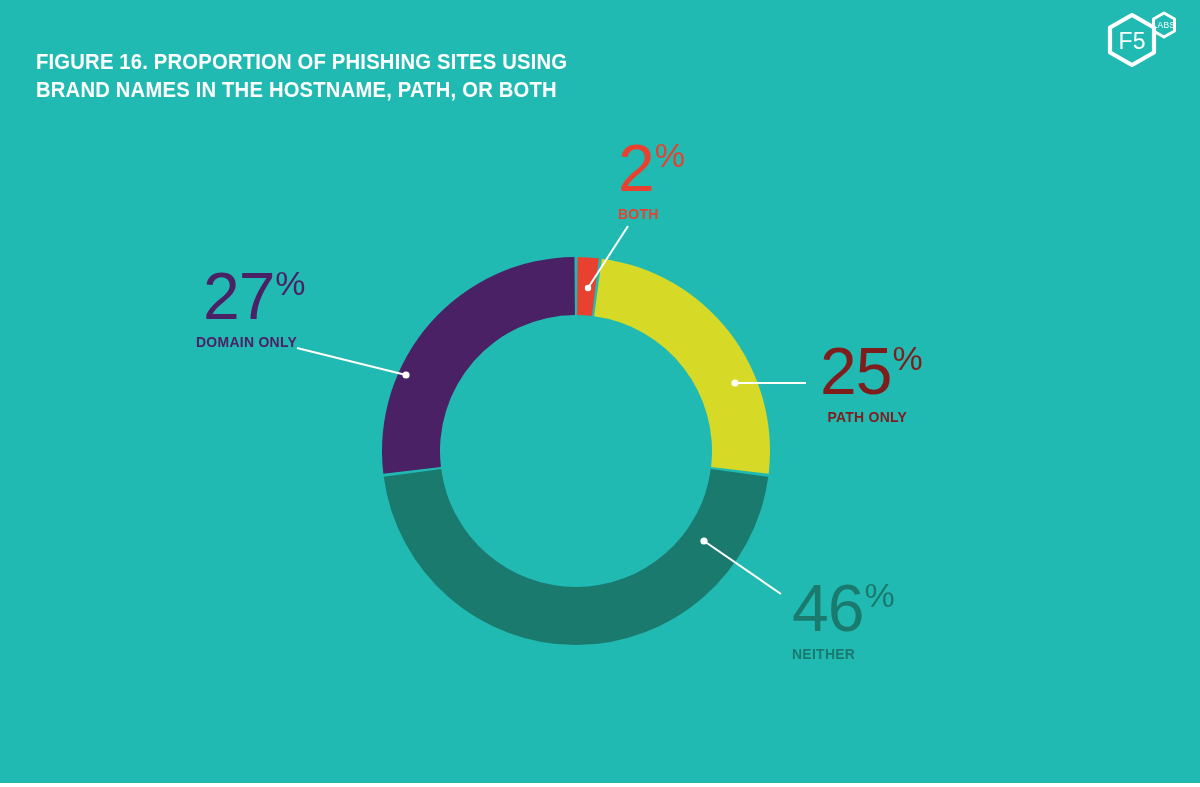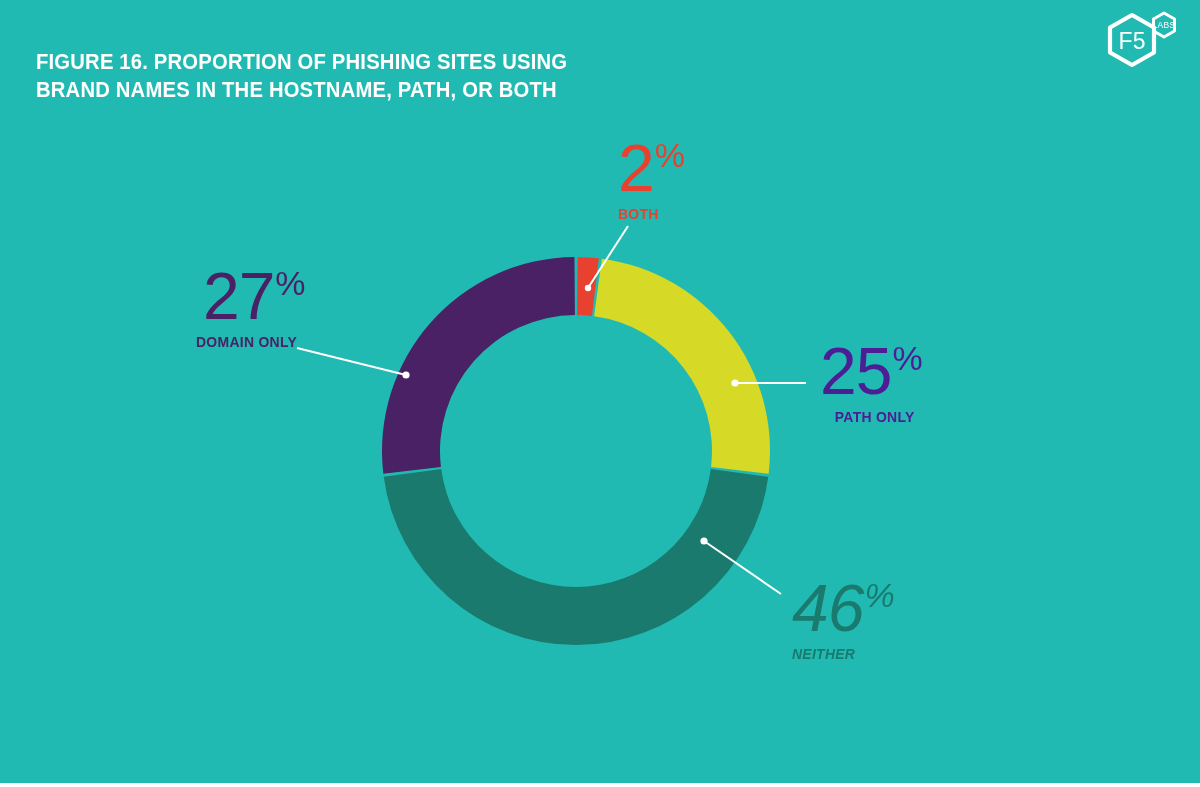--- a/index.html
+++ b/index.html
@@ -99,24 +99,24 @@
     margin-top: 6px;
   }
 
   
   #callout-both        { left: 618px; top: 138px; color: #e8412f; text-align: left; }
   #callout-both .cat-label { transform-origin: left top; }
 
   #callout-domain-only { left: 196px; top: 266px; color: #4b2165; text-align: right; }
   #callout-domain-only .cat-label { transform-origin: left top; }
 
-  #callout-path-only   { left: 820px; top: 341px; color: #4c1d95; text-align: right; }
+  #callout-path-only   { left: 820px; top: 341px; color: #7f1d1d; text-align: center; }
   #callout-path-only .cat-label { transform-origin: left top; }
 
-  #callout-neither     { left: 792px; top: 578px; color: #1b7a6e; text-align: left; font-style: italic; }
+  #callout-neither     { left: 792px; top: 578px; color: #1b7a6e; text-align: left; }
   #callout-neither .cat-label { transform-origin: left top; }
 </style>
 </head>
 <body>
 
 <div id="page">
 
   <div id="figure-title">FIGURE 16. PROPORTION OF PHISHING SITES USING
 BRAND NAMES IN THE HOSTNAME, PATH, OR BOTH</div>
 

